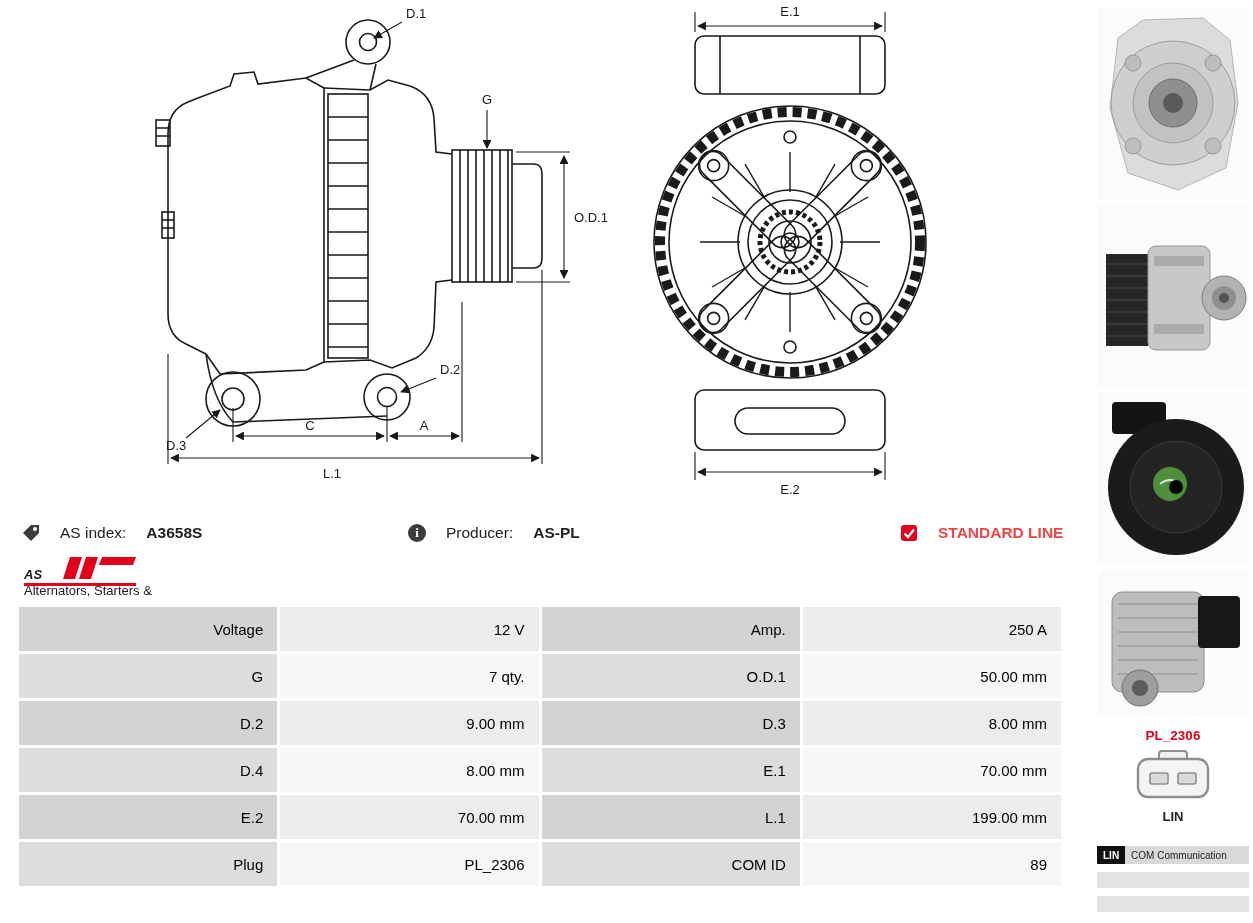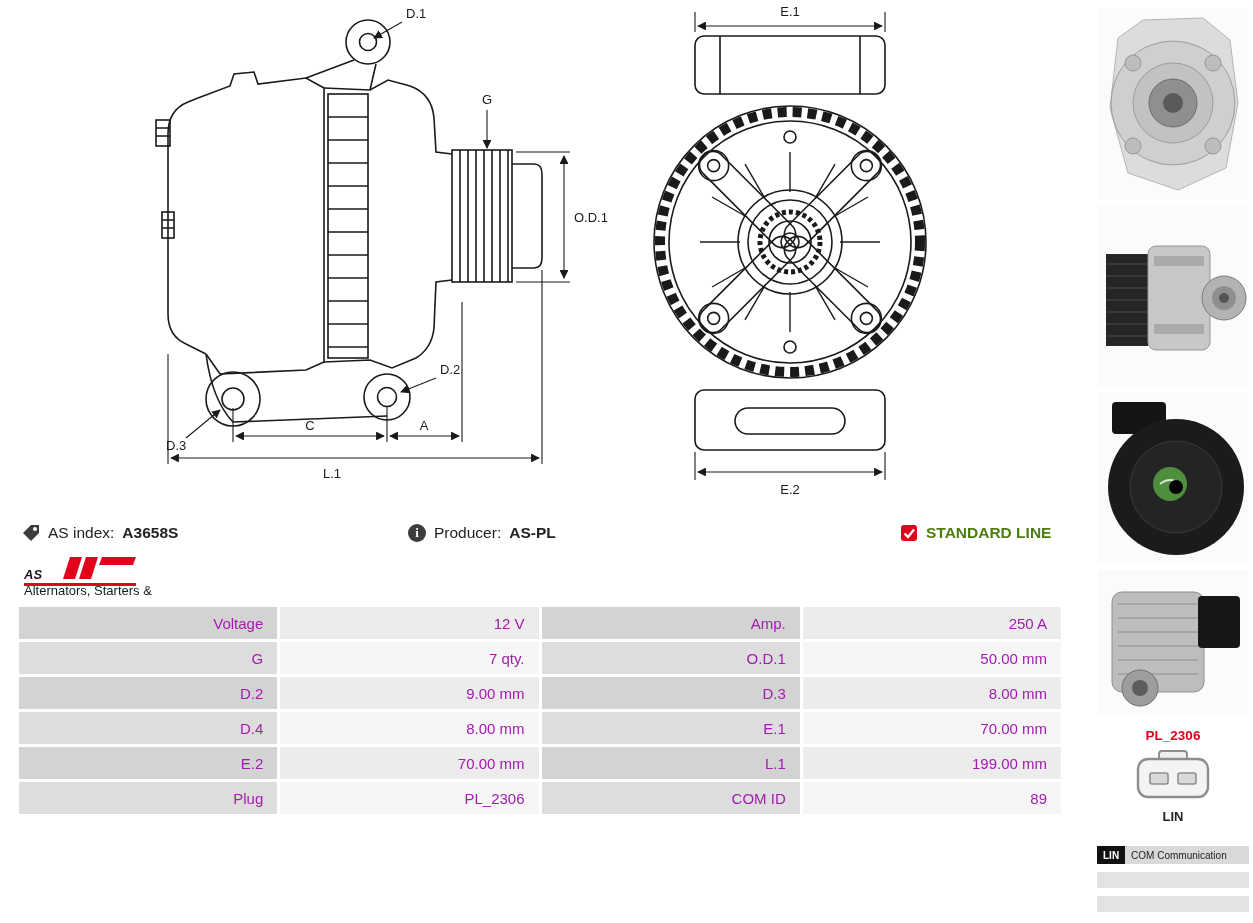--- a/index.html
+++ b/index.html
@@ -3,27 +3,27 @@
 <meta charset="utf-8">
 <style>
   html,body{margin:0;padding:0;background:#fff;}
   body{width:1253px;height:923px;position:relative;font-family:"Liberation Sans",sans-serif;color:#222;overflow:hidden;}
   .main{position:absolute;left:0;top:0;width:1093px;height:923px;text-decoration:underline;}
   .drawing{position:absolute;top:2px;}
   #side-svg{left:70px;}
   #front-svg{left:640px;}
   svg text{font-family:"Liberation Sans",sans-serif;font-size:13px;fill:#1a1a1a;}
   .info{position:absolute;left:22px;top:512px;width:1050px;display:grid;grid-template-columns:386px 492px 1fr;grid-auto-rows:42px;align-items:center;font-size:15.5px;}
-  .info .cell{display:flex;align-items:flex-start;gap:8px;}
+  .info .cell{display:flex;align-items:flex-start;gap:20px;}
   .info b{font-weight:bold;}
-  .red{color:#4d7c0f;font-weight:bold;}
+  .red{color:#ef4444;font-weight:bold;}
   .ico{display:inline-flex;width:18px;height:18px;min-width:18px;border-radius:50%;background:#3c3c3c;color:#fff;align-items:center;justify-content:center;font-weight:bold;font-family:"Liberation Serif",serif;font-size:13px;}
   .ico::before{content:"i";}
   table.spec{position:absolute;left:16px;top:604px;width:1048px;border-collapse:separate;border-spacing:3px;table-layout:fixed;}
-  table.spec td{height:32px;font-size:15px;color:#a21caf;text-align:right;padding:0 14px 0 0;overflow:hidden;white-space:nowrap;}
+  table.spec td{height:44px;font-size:15px;color:#000000;text-align:right;padding:0 14px 0 0;overflow:hidden;white-space:nowrap;}
   table.spec tr:nth-child(odd) td.lbl{background:#d3d3d3;}
   table.spec tr:nth-child(odd) td.val{background:#ececec;}
   table.spec tr:nth-child(even) td.lbl{background:#dddddd;}
   table.spec tr:nth-child(even) td.val{background:#f6f6f6;}
   .sidebar{position:absolute;left:1093px;top:0;width:160px;height:923px;}
   .photo{display:block;margin:0 auto;border:0;}
   .photo-wrap{width:156px;margin:0 auto;text-align:center;}
   .plug-code{color:#e2001a;font-weight:bold;font-size:13.5px;text-align:center;margin-top:12px;}
   .plug-label{font-weight:bold;font-size:13px;text-align:center;margin-top:2px;}
   .com-bar{display:flex;align-items:stretch;margin:22px 4px 0 4px;height:18px;font-size:10px;}

